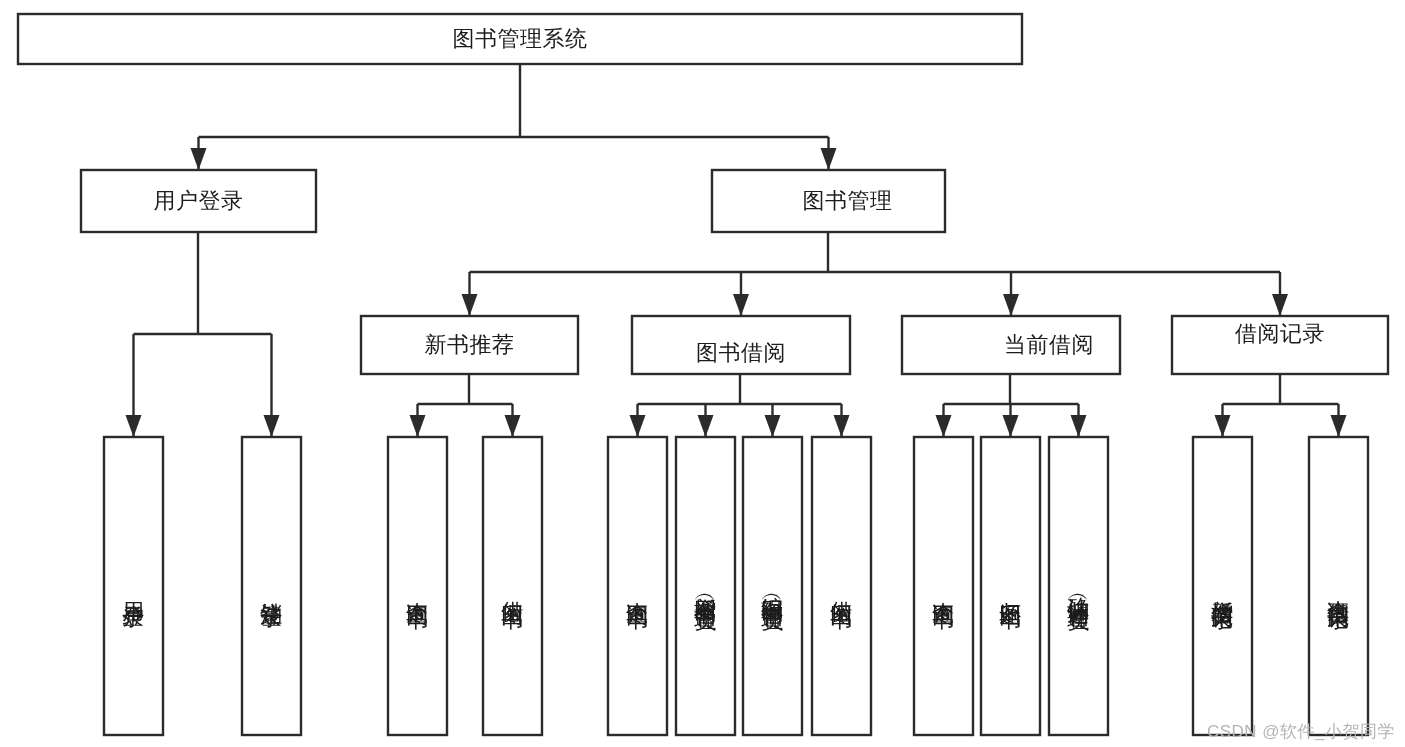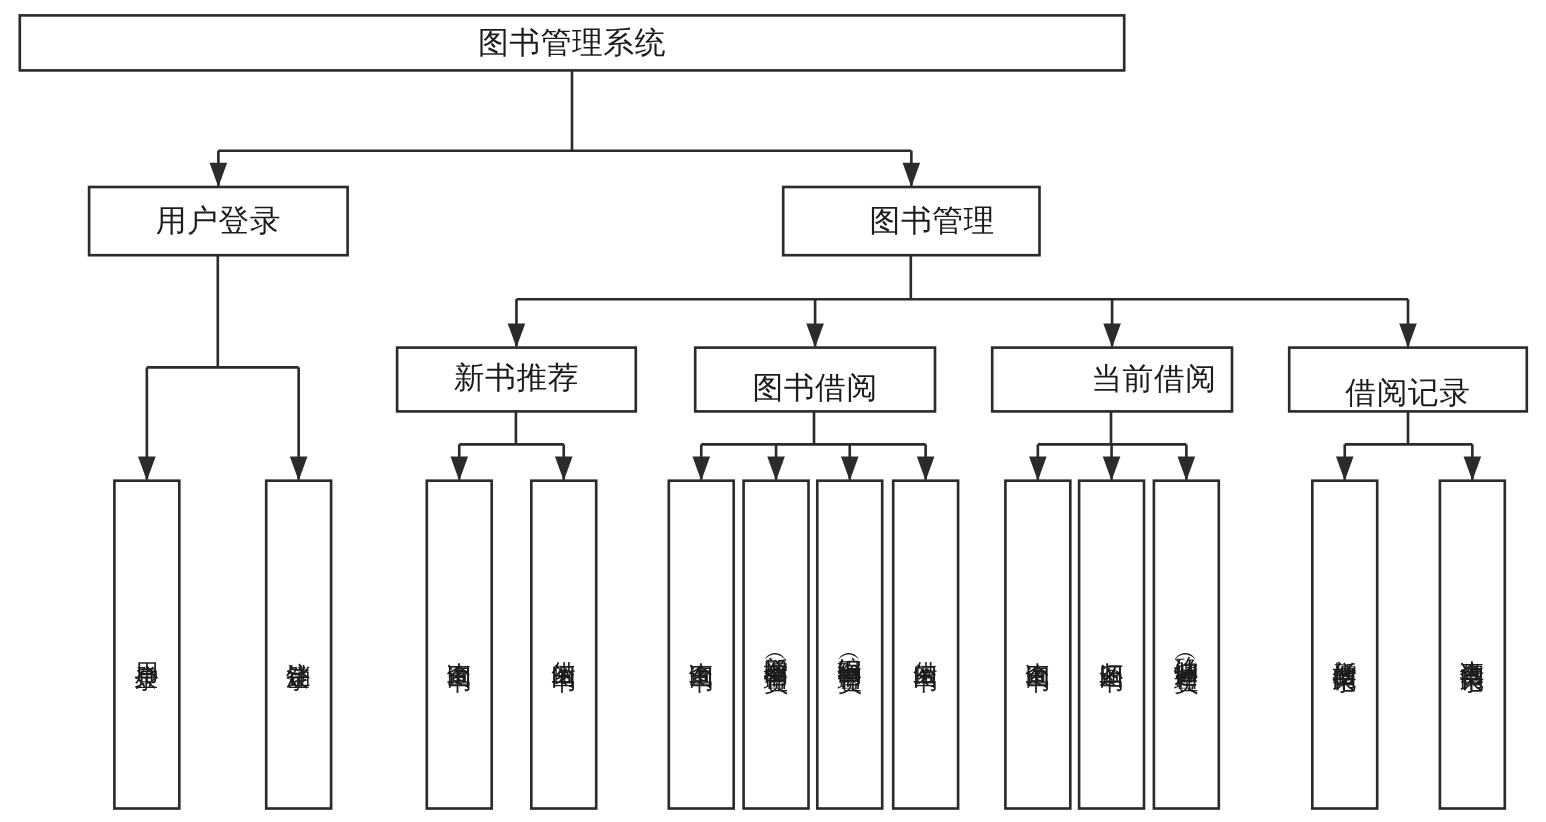--- a/index.html
+++ b/index.html
@@ -43,21 +43,21 @@
     position: absolute;
     display: flex;
     align-items: center;
     justify-content: center;
     color: #1c1c1c;
     font-family: "Liberation Sans", "DejaVu Sans", sans-serif;
     pointer-events: none;
     box-sizing: border-box;
   }
   .node-label.horizontal {
-    font-size: 28px;
+    font-size: 22px;
     letter-spacing: 0.5px;
     line-height: 1.2;
   }
   .node-label.vertical {
     writing-mode: vertical-rl;
     text-orientation: upright;
     font-size: 22px;
     letter-spacing: 2px;
     line-height: 1.25;
     padding-top: 4px;
@@ -155,28 +155,29 @@
         <rect x="1309" y="437" width="59" height="298" class="node-box"></rect>
       </g>
   </svg>
   <div id="labels-layer">
       <div class="node-label horizontal" style="left: 18px; top: 14px; width: 1004px; height: 50px;">图书管理系统</div>
       <div class="node-label horizontal" style="left: 81px; top: 170px; width: 235px; height: 62px;">用户登录</div>
       <div class="node-label horizontal" style="left: 712px; top: 170px; width: 271px; height: 62px;">图书管理</div>
       <div class="node-label horizontal" style="left: 361px; top: 316px; width: 217px; height: 58px; font-family: Liberation Serif, serif;">新书推荐</div>
       <div class="node-label horizontal" style="left: 632px; top: 316px; width: 218px; height: 74px;">图书借阅</div>
       <div class="node-label horizontal" style="left: 902px; top: 316px; width: 218px; height: 58px; margin-left: 38px;">当前借阅</div>
-      <div class="node-label horizontal" style="left: 1172px; top: 328px; width: 216px; height: 58px;">借阅记录</div>
+      <div class="node-label horizontal" style="left: 1172px; top: 305px; width: 216px; height: 58px;">借阅记录</div>
       <div class="node-label vertical" style="left: 104px; top: 437px; width: 59px; height: 298px;">用户登录</div>
       <div class="node-label vertical" style="left: 242px; top: 437px; width: 59px; height: 298px;">注销登录</div>
       <div class="node-label vertical" style="left: 388px; top: 437px; width: 59px; height: 298px;">查询图书</div>
       <div class="node-label vertical" style="left: 483px; top: 437px; width: 59px; height: 298px;">借阅图书</div>
       <div class="node-label vertical" style="left: 608px; top: 437px; width: 59px; height: 298px;">查询图书</div>
       <div class="node-label vertical" style="left: 676px; top: 437px; width: 59px; height: 298px;">新增图书（管理员）</div>
       <div class="node-label vertical" style="left: 743px; top: 437px; width: 59px; height: 298px;">编辑图书（管理员）</div>
       <div class="node-label vertical" style="left: 812px; top: 437px; width: 59px; height: 298px;">借阅图书</div>
       <div class="node-label vertical" style="left: 914px; top: 437px; width: 59px; height: 298px;">查询图书</div>
       <div class="node-label vertical" style="left: 981px; top: 437px; width: 59px; height: 298px;">归还图书</div>
       <div class="node-label vertical" style="left: 1049px; top: 437px; width: 59px; height: 298px;">确认归还（管理员）</div>
       <div class="node-label vertical" style="left: 1193px; top: 437px; width: 59px; height: 298px;">新增借阅记录</div>
       <div class="node-label vertical" style="left: 1309px; top: 437px; width: 59px; height: 298px;">查询借阅记录</div>
     </div>
+  <div class="watermark">CSDN @软件_小贺同学</div>
 </div>
 
 </body></html>

